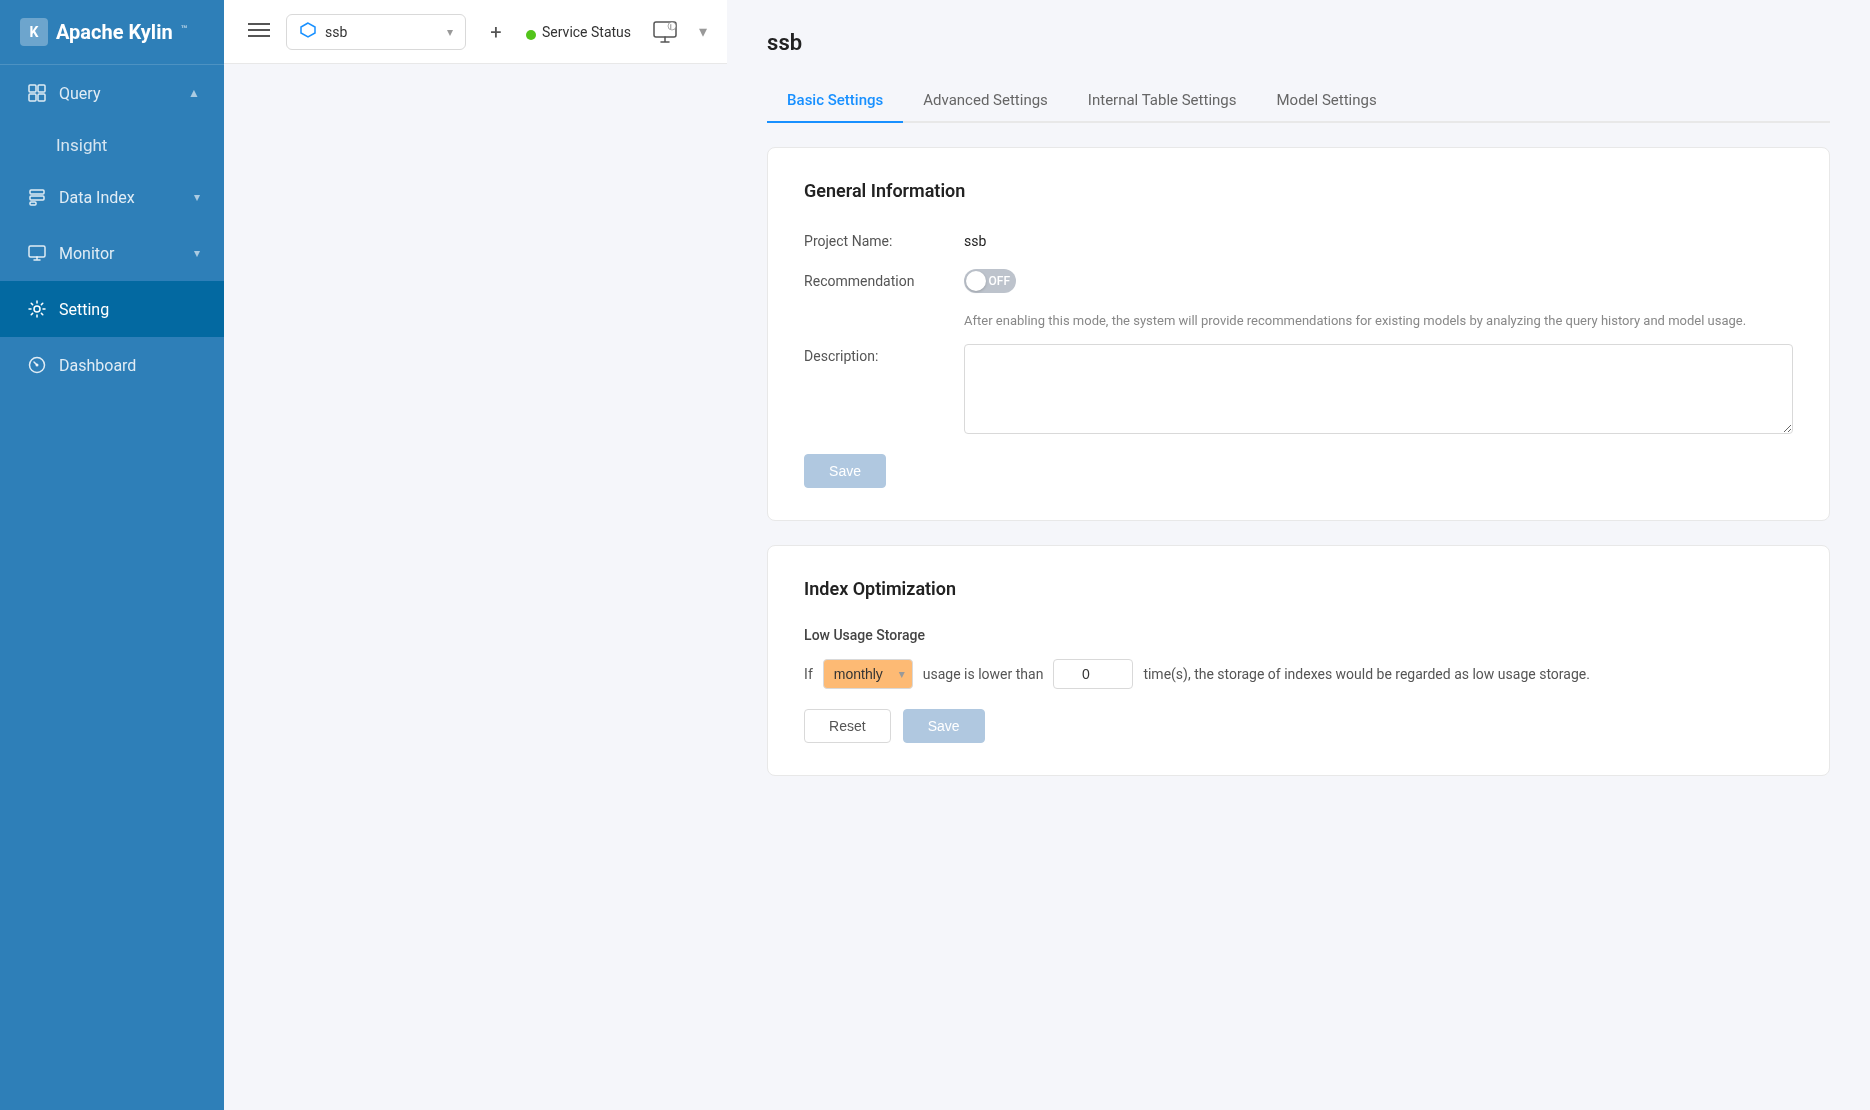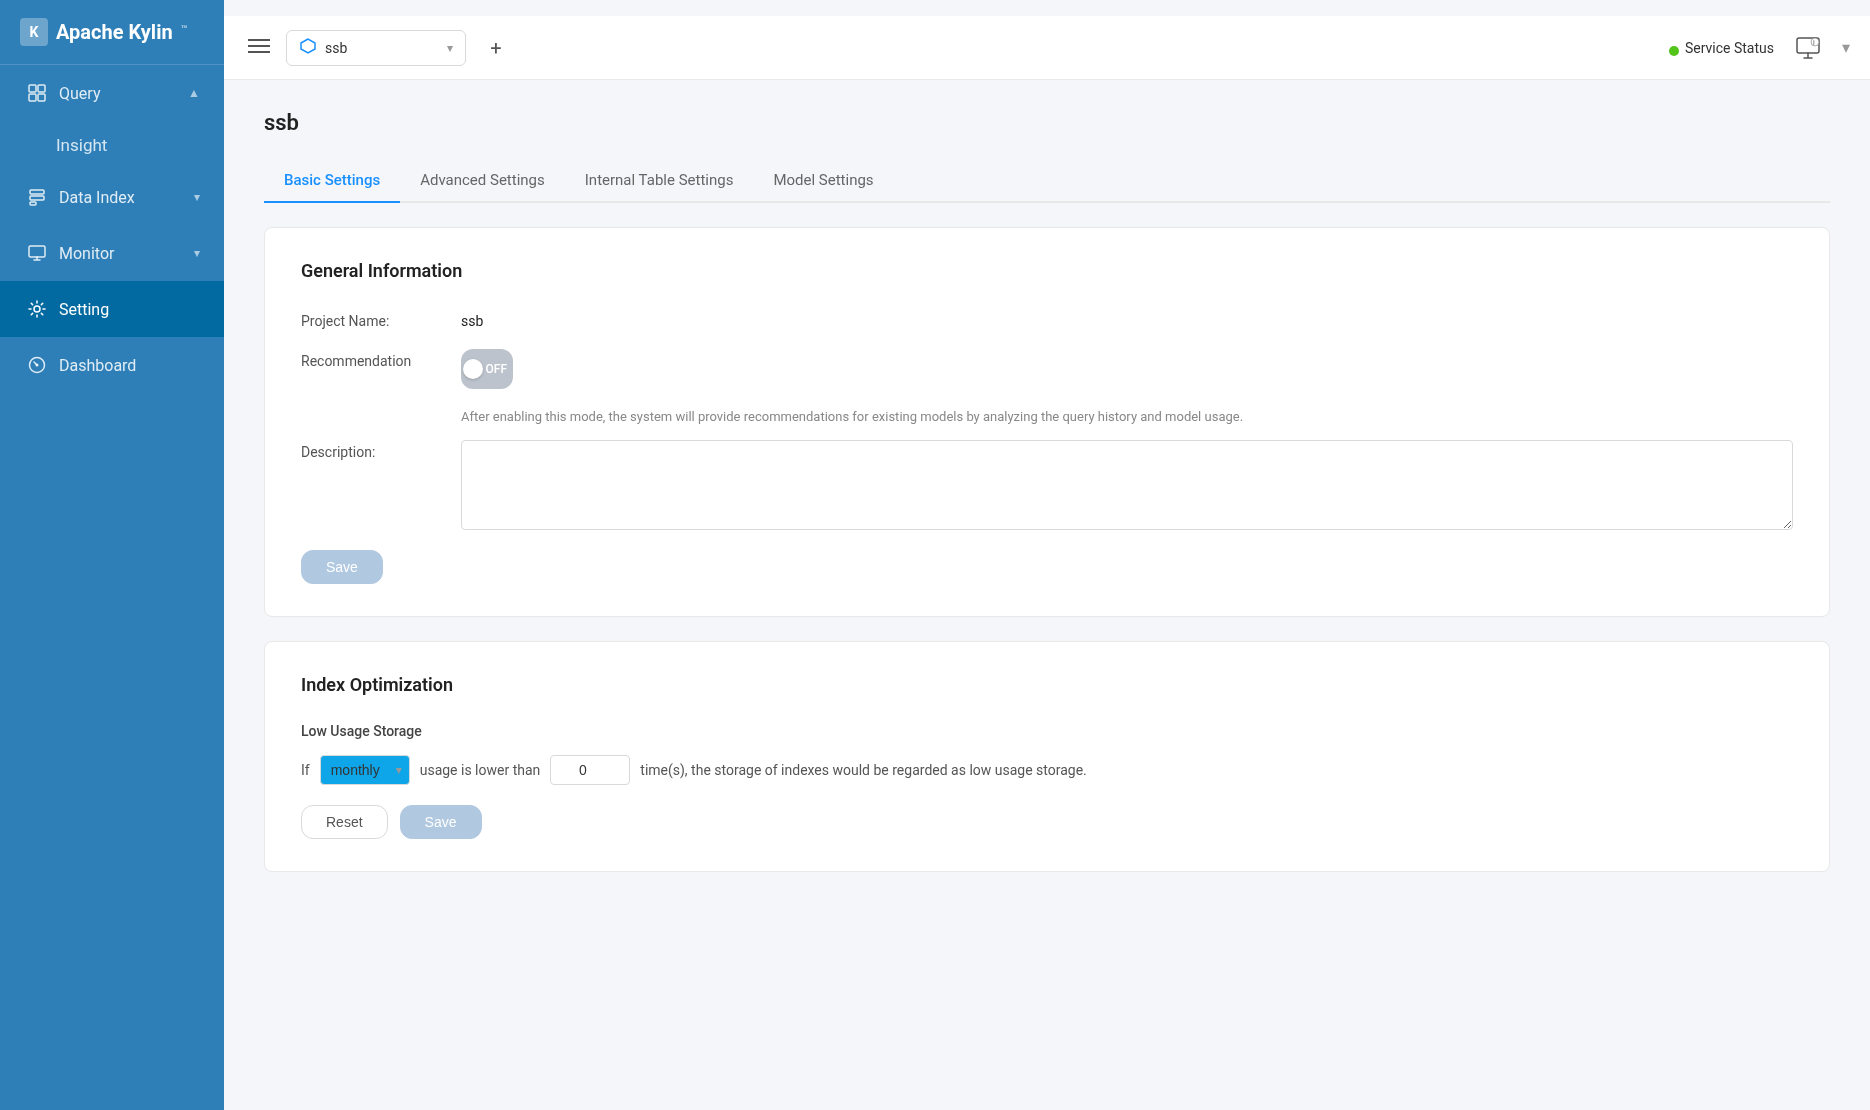--- a/index.html
+++ b/index.html
@@ -60,23 +60,22 @@
       padding: 14px 24px 14px 56px;
       color: rgba(255,255,255,0.8);
       font-size: 17px;
       cursor: pointer;
     }
 
     
     .main {
       flex: 1;
       display: flex;
-      flex-direction: column;
+      flex-direction: row;
       overflow: hidden;
-      margin-top: 16px;
     }
 
     
     .topbar {
       height: 64px;
       background: white;
       border-bottom: 1px solid #e8e8e8;
       display: flex;
       align-items: center;
       padding: 0 20px;
@@ -219,21 +218,21 @@
     }
 
     
     .toggle {
       display: flex;
       align-items: center;
       cursor: pointer;
     }
     .toggle-track {
       width: 52px;
-      height: 40px;
+      height: 24px;
       background: #bdc3cc;
       border-radius: 12px;
       position: relative;
       display: flex;
       align-items: center;
     }
     .toggle-thumb {
       width: 20px;
       height: 20px;
       background: white;
@@ -267,21 +266,21 @@
       padding: 8px;
       font-size: 14px;
       resize: vertical;
       outline: none;
       color: #333;
     }
 
     
     .btn {
       padding: 8px 24px;
-      border-radius: 12px;
+      border-radius: 4px;
       font-size: 14px;
       cursor: pointer;
       border: 1px solid #d9d9d9;
       background: white;
       color: #555;
     }
     .btn-primary {
       background: #b0c8e0;
       border-color: #b0c8e0;
       color: white;
@@ -297,21 +296,21 @@
       display: flex;
       align-items: center;
       gap: 10px;
       flex-wrap: wrap;
     }
     .select-control {
       padding: 6px 28px 6px 10px;
       border: 1px solid #d9d9d9;
       border-radius: 4px;
       font-size: 14px;
-      background: #0ea5e9;
+      background: #fdba74;
       cursor: pointer;
       appearance: none;
       -webkit-appearance: none;
       position: relative;
       color: #333;
     }
     .select-wrapper {
       position: relative;
       display: inline-flex;
       align-items: center;

